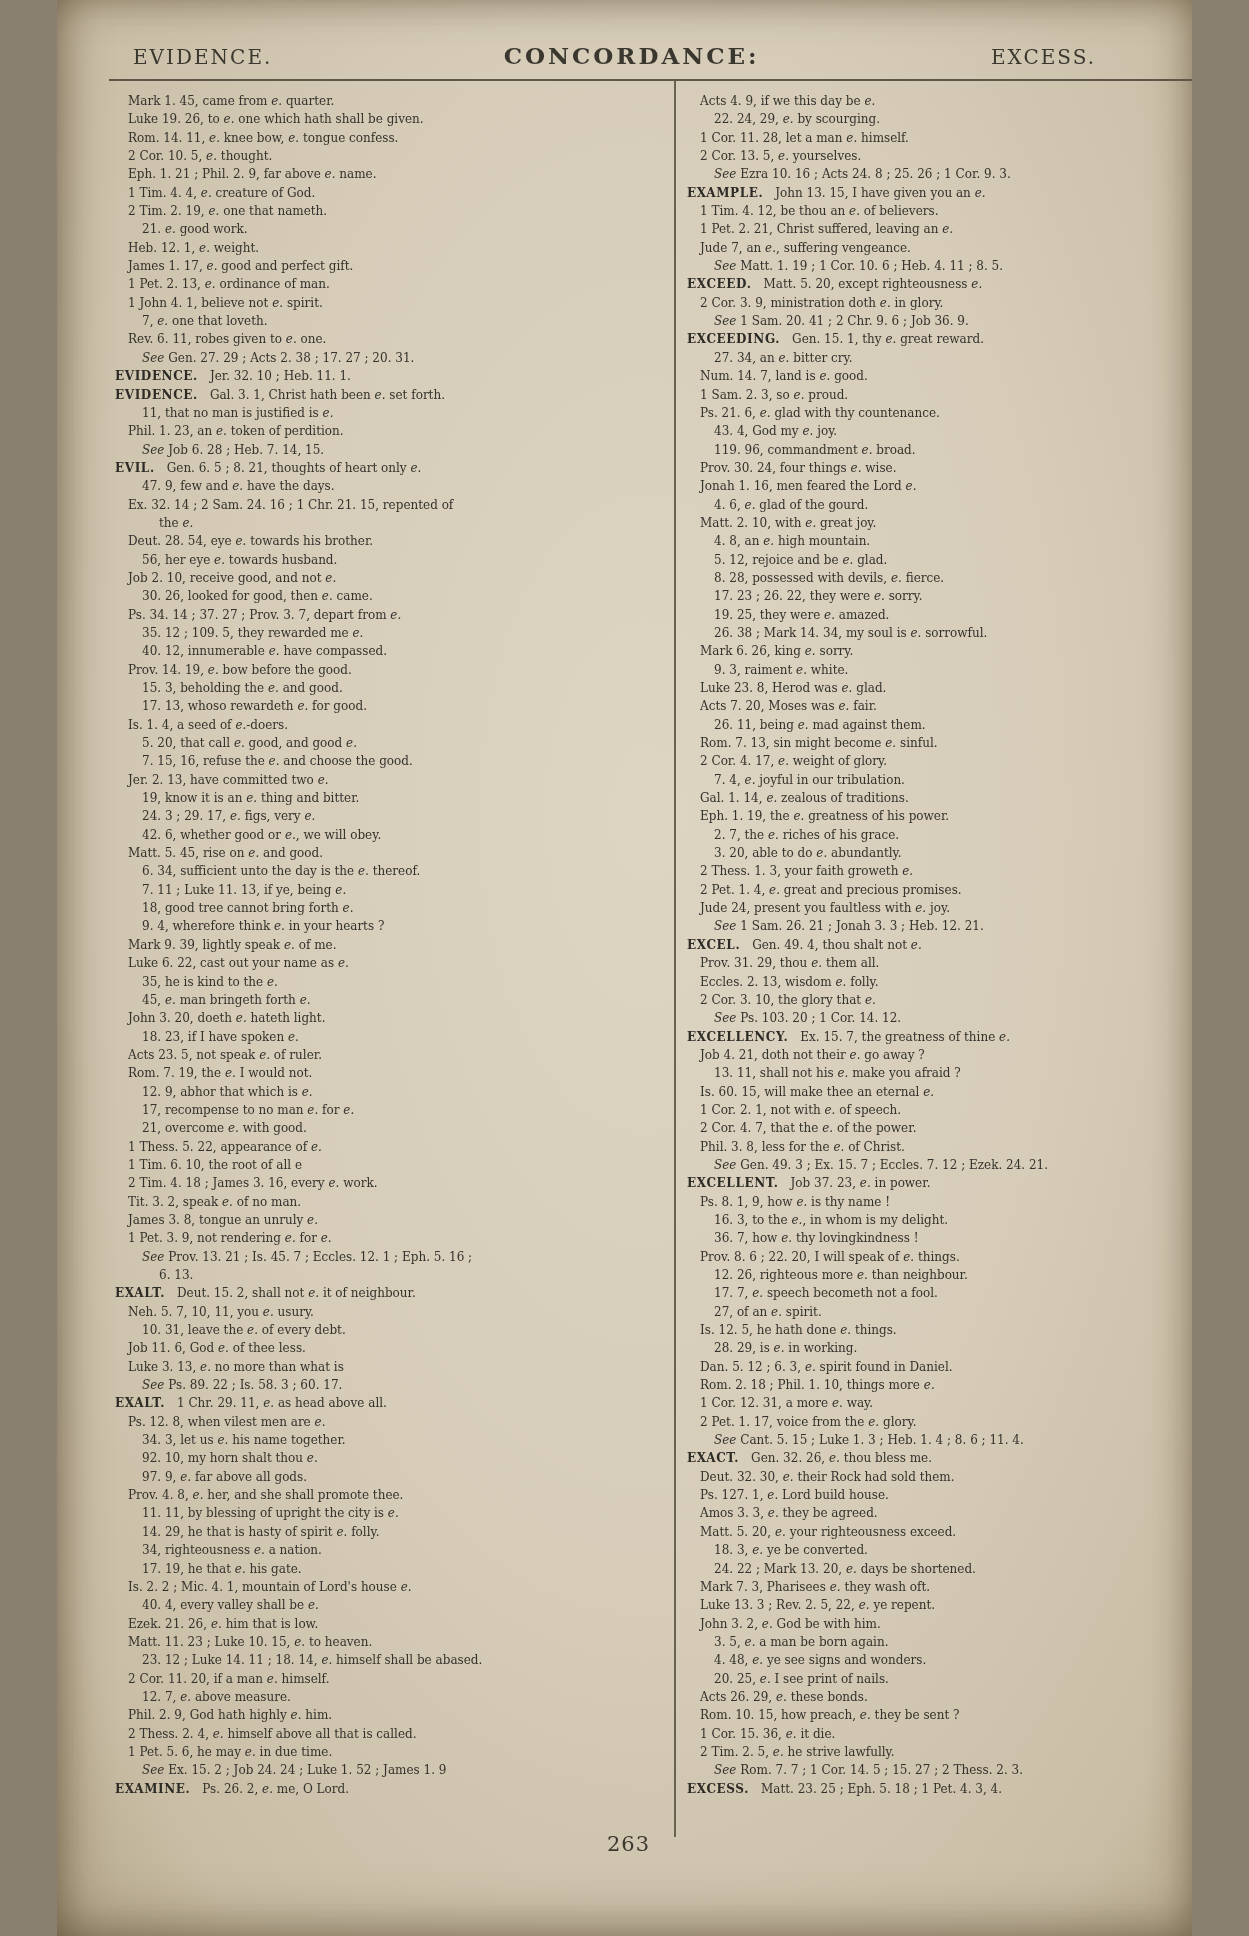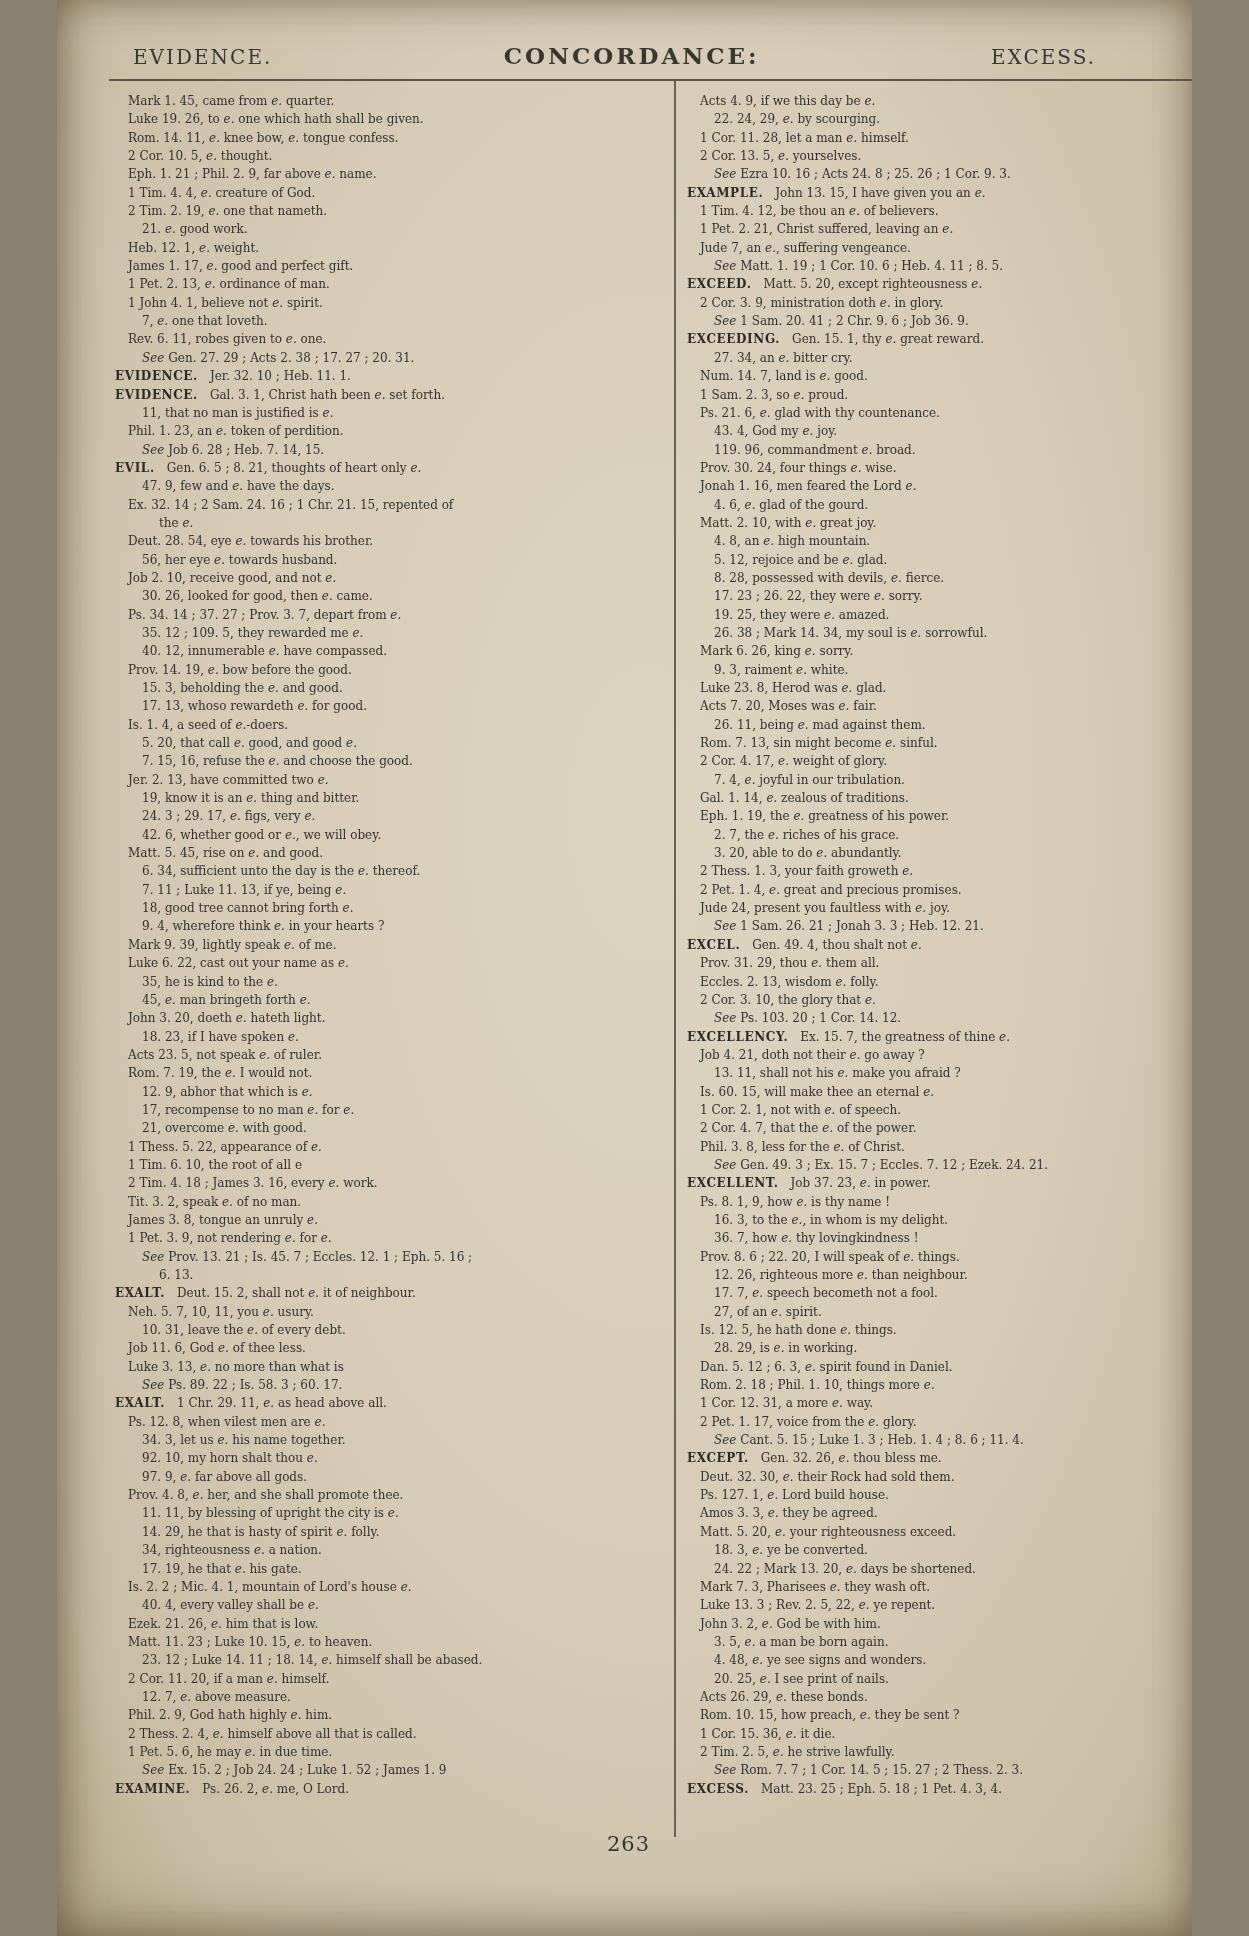--- a/index.html
+++ b/index.html
@@ -229,21 +229,21 @@
         <div class="line ind2">12. 26, righteous more <i>e.</i> than neighbour.</div>
         <div class="line ind2">17. 7, <i>e.</i> speech becometh not a fool.</div>
         <div class="line ind2">27, of an <i>e.</i> spirit.</div>
         <div class="line ind1">Is. 12. 5, he hath done <i>e.</i> things.</div>
         <div class="line ind2">28. 29, is <i>e.</i> in working.</div>
         <div class="line ind1">Dan. 5. 12 ; 6. 3, <i>e.</i> spirit found in Daniel.</div>
         <div class="line ind1">Rom. 2. 18 ; Phil. 1. 10, things more <i>e.</i></div>
         <div class="line ind1">1 Cor. 12. 31, a more <i>e.</i> way.</div>
         <div class="line ind1">2 Pet. 1. 17, voice from the <i>e.</i> glory.</div>
         <div class="line ind2"><span class="see">See </span>Cant. 5. 15 ; Luke 1. 3 ; Heb. 1. 4 ; 8. 6 ; 11. 4.</div>
-        <div class="line ind0"><span class="hw">EXCEPT.</span>  Gen. 32. 26, <i>e.</i> thou bless me.</div>
+        <div class="line ind0"><span class="hw">EXACT.</span>  Gen. 32. 26, <i>e.</i> thou bless me.</div>
         <div class="line ind1">Deut. 32. 30, <i>e.</i> their Rock had sold them.</div>
         <div class="line ind1">Ps. 127. 1, <i>e.</i> Lord build house.</div>
         <div class="line ind1">Amos 3. 3, <i>e.</i> they be agreed.</div>
         <div class="line ind1">Matt. 5. 20, <i>e.</i> your righteousness exceed.</div>
         <div class="line ind2">18. 3, <i>e.</i> ye be converted.</div>
         <div class="line ind2">24. 22 ; Mark 13. 20, <i>e.</i> days be shortened.</div>
         <div class="line ind1">Mark 7. 3, Pharisees <i>e.</i> they wash oft.</div>
         <div class="line ind1">Luke 13. 3 ; Rev. 2. 5, 22, <i>e.</i> ye repent.</div>
         <div class="line ind1">John 3. 2, <i>e.</i> God be with him.</div>
         <div class="line ind2">3. 5, <i>e.</i> a man be born again.</div>

